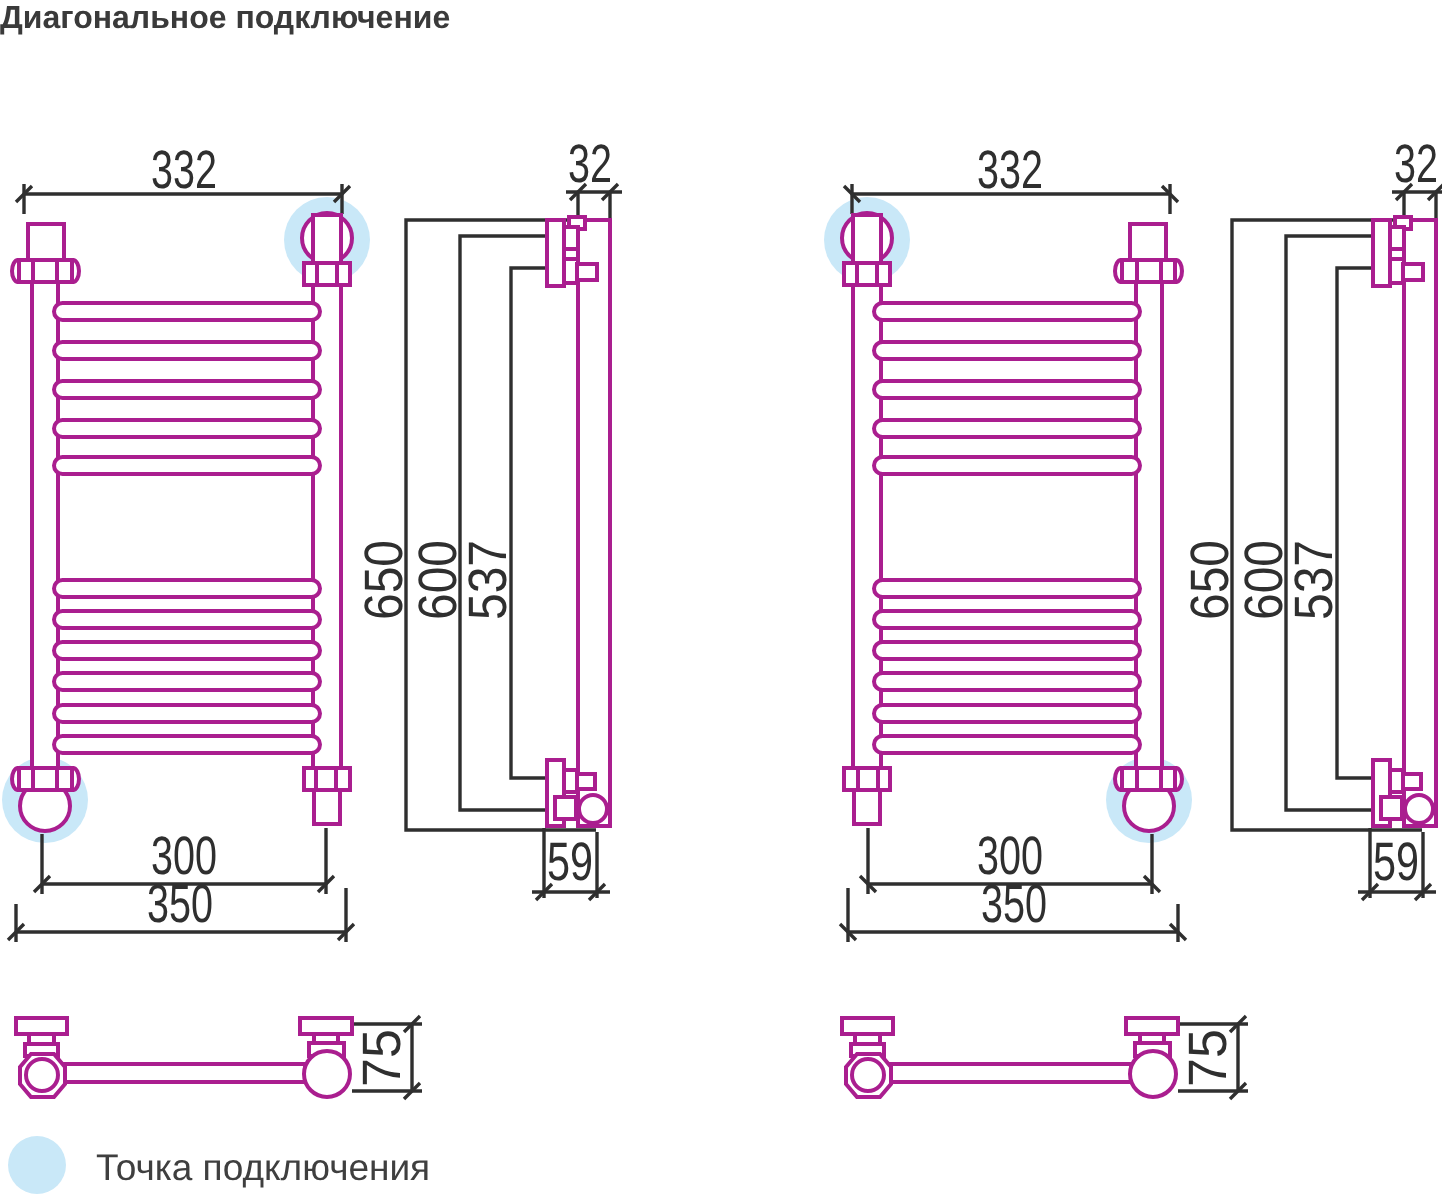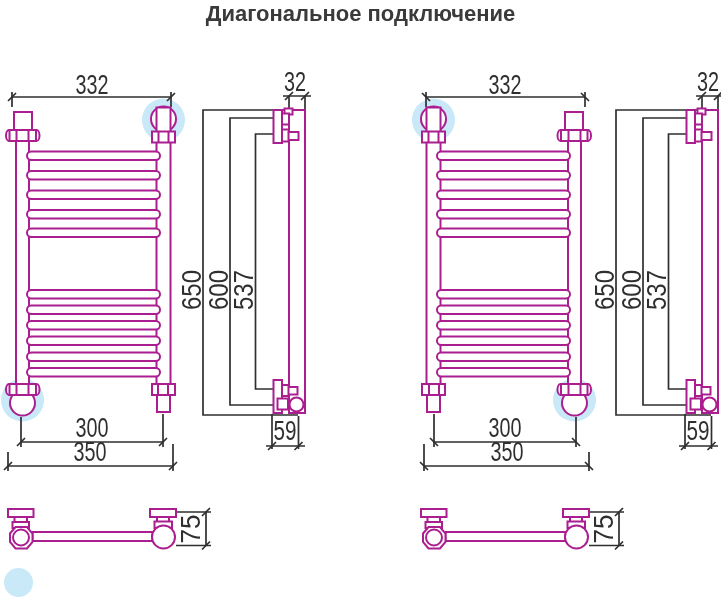--- a/index.html
+++ b/index.html
@@ -1,22 +1,22 @@
 <!DOCTYPE html>
 <html><head>
 <meta charset="utf-8">
 <style>
   html,body { margin:0; padding:0; background:#ffffff; }
   .page {
     position:relative; width:721px; height:600px; background:#fff; overflow:hidden;
     font-family:"Liberation Sans", sans-serif;
   }
   .title {
-    position:absolute; top:1px; left:0; right:0; text-align:center;
-    font-size:22px; font-weight:bold; color:#3a3a3a; letter-spacing:0px;
+    position:absolute; top:1px; left:0; right:0; text-align:left;
+    font-size:16px; font-weight:bold; color:#3a3a3a; letter-spacing:0px;
   }
   .drawing { position:absolute; left:0; top:0; }
   
   .mg  { stroke:#aa1e8f; stroke-width:2;   fill:#ffffff; }
   .mgn { stroke:#aa1e8f; stroke-width:2;   fill:none; }
   
   .dk  { stroke:#2f2f2f; stroke-width:1.7; fill:none; }
   .hl  { fill:#c9e8f8; stroke:none; }
   .dim-text {
     font-family:"Liberation Sans", sans-serif;
@@ -162,14 +162,15 @@
       <text class="dim-text" x="708" y="91" text-anchor="middle" textLength="22" lengthAdjust="spacingAndGlyphs">32</text>
       <text class="dim-text" transform="translate(614,290) rotate(-90)" text-anchor="middle" textLength="40" lengthAdjust="spacingAndGlyphs">650</text>
       <text class="dim-text" transform="translate(641,290) rotate(-90)" text-anchor="middle" textLength="40" lengthAdjust="spacingAndGlyphs">600</text>
       <text class="dim-text" transform="translate(666,290) rotate(-90)" text-anchor="middle" textLength="40" lengthAdjust="spacingAndGlyphs">537</text>
       <text class="dim-text" x="698" y="440" text-anchor="middle" textLength="23" lengthAdjust="spacingAndGlyphs">59</text>
       <text class="dim-text" transform="translate(613,529) rotate(-90)" text-anchor="middle" textLength="29" lengthAdjust="spacingAndGlyphs">75</text>
     </g>
   </svg>
 
   <div class="legend-dot"></div>
+  <div class="legend-label">Точка подключения</div>
 
 </div>
 
 </body></html>

